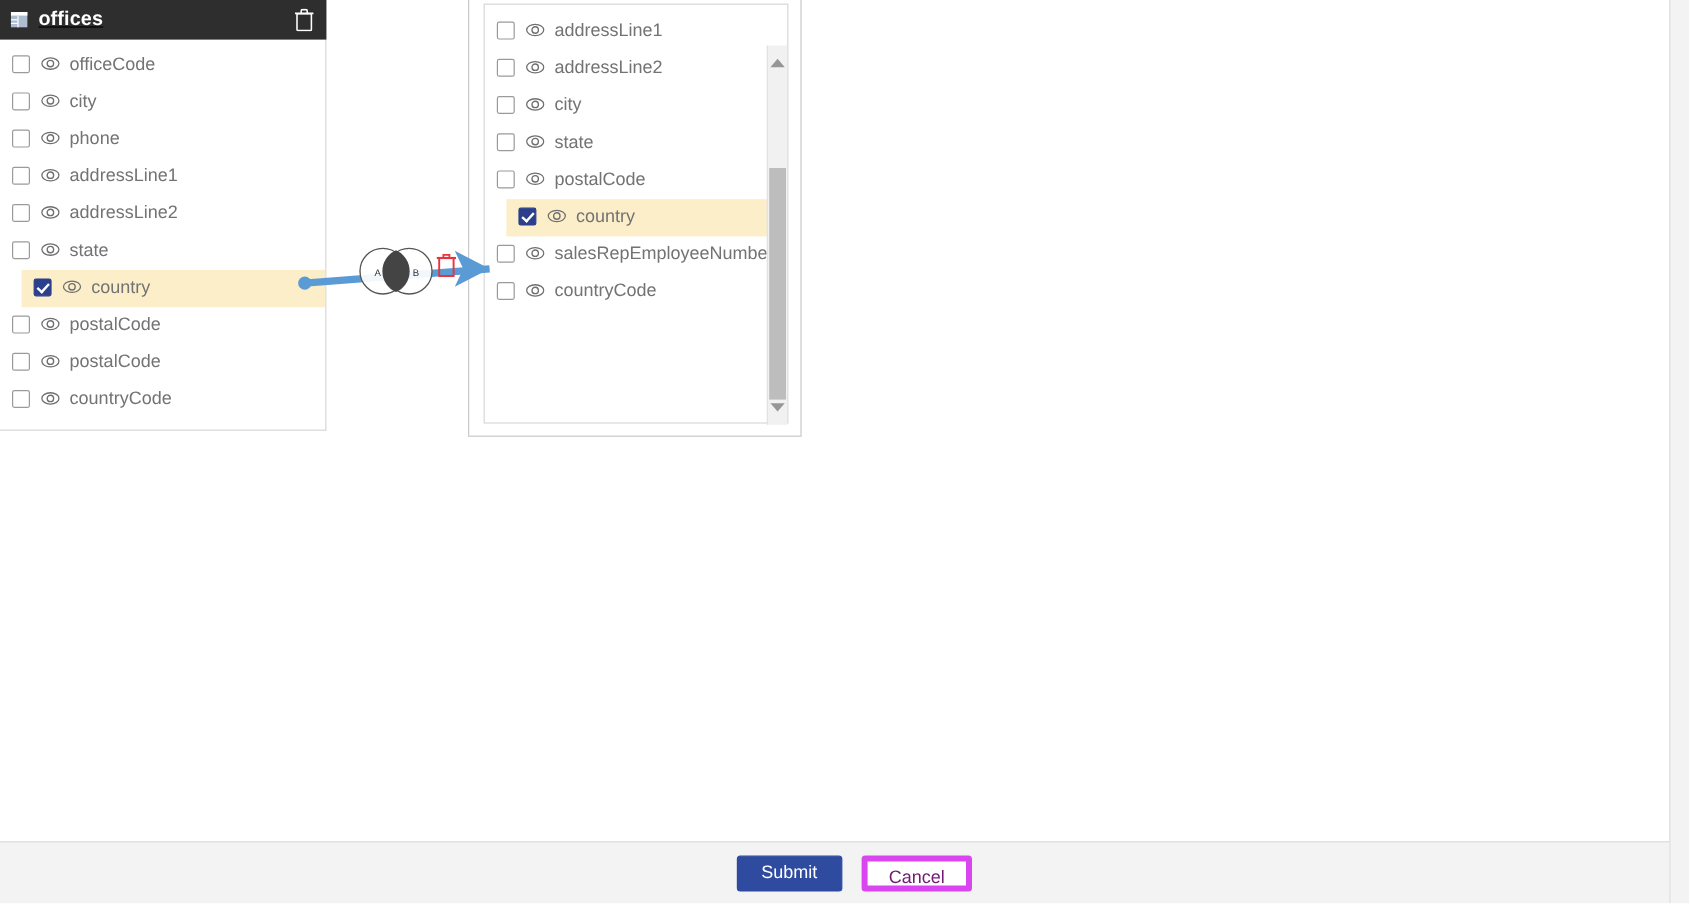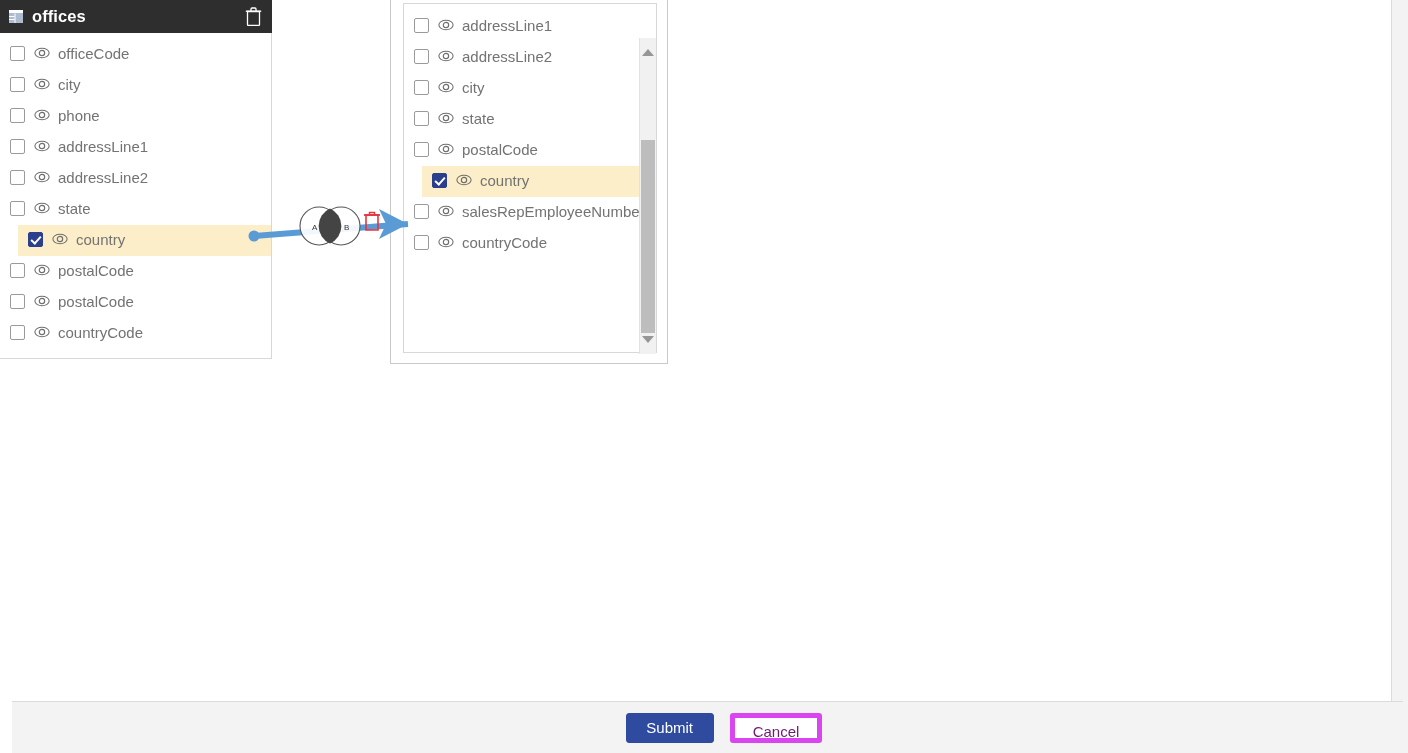--- a/index.html
+++ b/index.html
@@ -93,21 +93,21 @@
     margin-top: 1px;
     word-break: break-all;
   }
 
   
   #offices-panel {
     left: 0px; top: 0px;
     width: 272px; height: 359px;
     border-left: none; border-top: none;
   }
-  #offices-panel .tbl-header { margin-left: -1px; width: 273px; }
+  #offices-panel .tbl-header { margin-left: -1px; width: 273px; text-decoration: underline; }
 
   
   #customers-frame {
     position: absolute;
     left: 390px; top: -10px;
     width: 278px; height: 374px;
     border: 1px solid #c9c9c9;
     background: #ffffff;
     box-sizing: border-box;
   }
@@ -167,21 +167,21 @@
     right: 0; top: 0;
     width: 17px; height: 753px;
     background: #f3f3f3;
     border-left: 1px solid #dcdcdc;
     box-sizing: border-box;
   }
 
   
   #footer {
     position: absolute;
-    left: 12px; top: 701px;
+    left: 0; top: 701px;
     width: 1391px; height: 52px;
     background: #f3f3f3;
     border-top: 1px solid #dcdcdc;
     box-sizing: border-box;
     display: flex;
     align-items: center;
     justify-content: center;
     gap: 16px;
     padding-left: 33px;
   }

